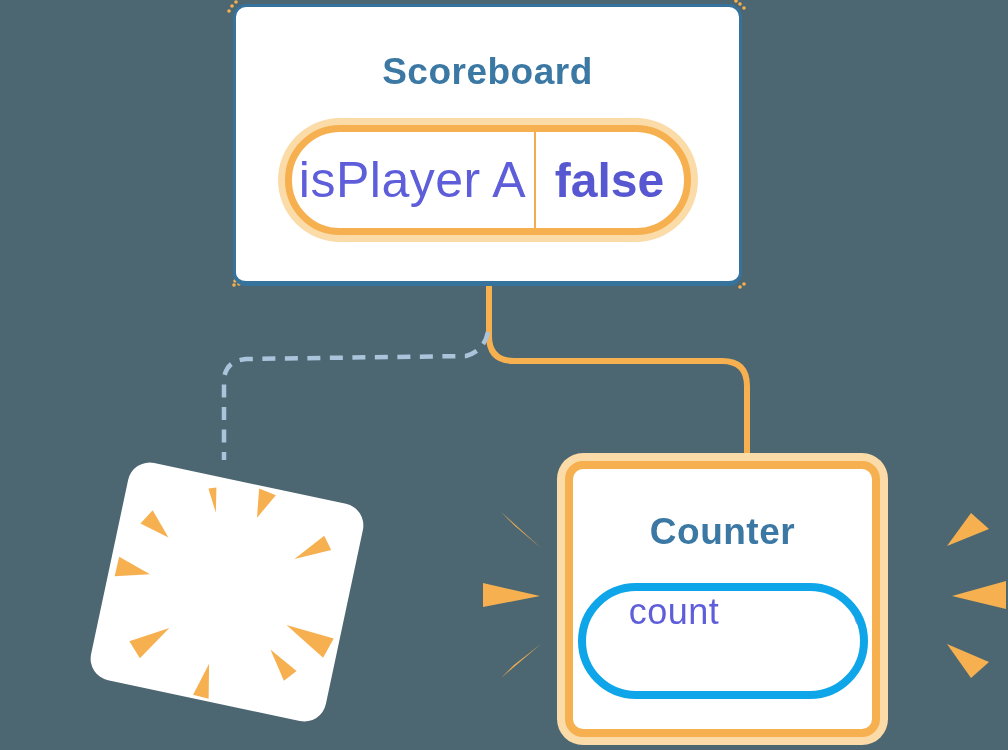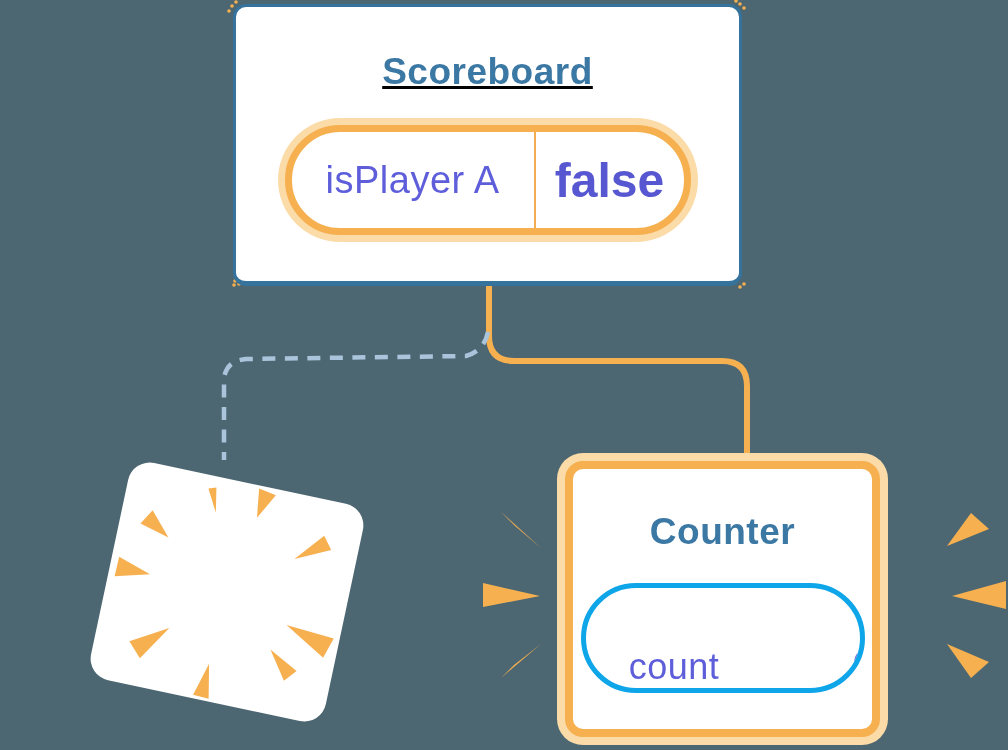--- a/index.html
+++ b/index.html
@@ -6,52 +6,52 @@
   body{background:#4D6772;font-family:"Liberation Sans","DejaVu Sans",sans-serif;}
   #stage{position:relative;width:1008px;height:750px;background:#4D6772;overflow:hidden;}
 
   
   #connectors{position:absolute;left:0;top:0;width:1008px;height:750px;}
 
   
   .scoreboard-card{
     position:absolute;left:233px;top:4px;width:509px;height:282px;
     box-sizing:border-box;background:#ffffff;
-    border:3px solid #35739C;border-bottom-width:5px;border-radius:13px;text-decoration:underline;
+    border:3px solid #35739C;border-bottom-width:5px;border-radius:13px;
   }
   .card-title{
     text-align:center;color:#3B78A4;font-weight:600;font-size:37px;letter-spacing:.5px;
   }
   .scoreboard-card .card-title{margin-top:44px;}
 
   .state-pill{
     position:absolute;left:50%;top:118px;transform:translateX(-50%);
     width:392px;height:96px;background:#ffffff;
     border:7px solid #F6B050;border-radius:999px;
     box-shadow:0 0 0 7px #FBDBA7;
     display:flex;align-items:stretch;overflow:hidden;
   }
   .pill-section{display:flex;align-items:center;justify-content:center;}
-  .pill-key{flex:0 0 242px;color:#5E5EDB;font-size:38px;letter-spacing:.5px;}
+  .pill-key{flex:0 0 242px;color:#5E5EDB;font-size:50px;letter-spacing:.5px;}
   .pill-divider-orange{flex:0 0 2px;background:#F2AC52;}
   .pill-value{flex:1;color:#5757D1;font-size:48px;font-weight:700;}
 
   
   .counter-card{
     position:absolute;left:565px;top:461px;width:315px;height:276px;
     box-sizing:border-box;background:#ffffff;
     border:8px solid #F6B050;border-radius:18px;
     box-shadow:0 0 0 8px #FBDBA7;
   }
   .counter-card .card-title{margin-top:42px;}
   .count-pill{
     position:absolute;left:50%;top:114px;transform:translateX(-50%);
     width:274px;height:100px;background:#ffffff;
-    border:5px solid #0ea5e9;border-radius:999px;
-    display:flex;align-items:flex-end;overflow:hidden;gap:44px;
+    border:8px solid #0ea5e9;border-radius:999px;
+    display:flex;align-items:flex-start;overflow:hidden;gap:44px;
   }
   .count-pill .pill-key{flex:0 0 177px;font-size:36px;}
   .pill-divider-purple{flex:0 0 2px;background:#5E5EDB;}
   .count-pill .pill-value{font-weight:400;color:#5E5EDB;font-size:40px;}
 
   
   .destroyed-card{
     position:absolute;left:107px;top:481px;width:240px;height:222px;
     background:#ffffff;border-radius:22px;transform:rotate(12deg);
   }

